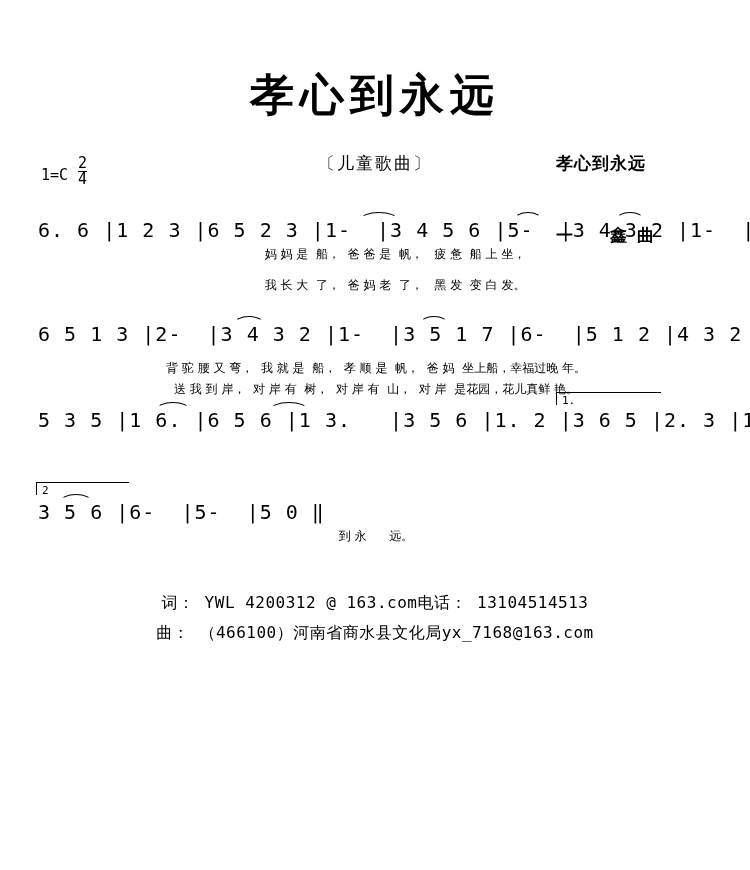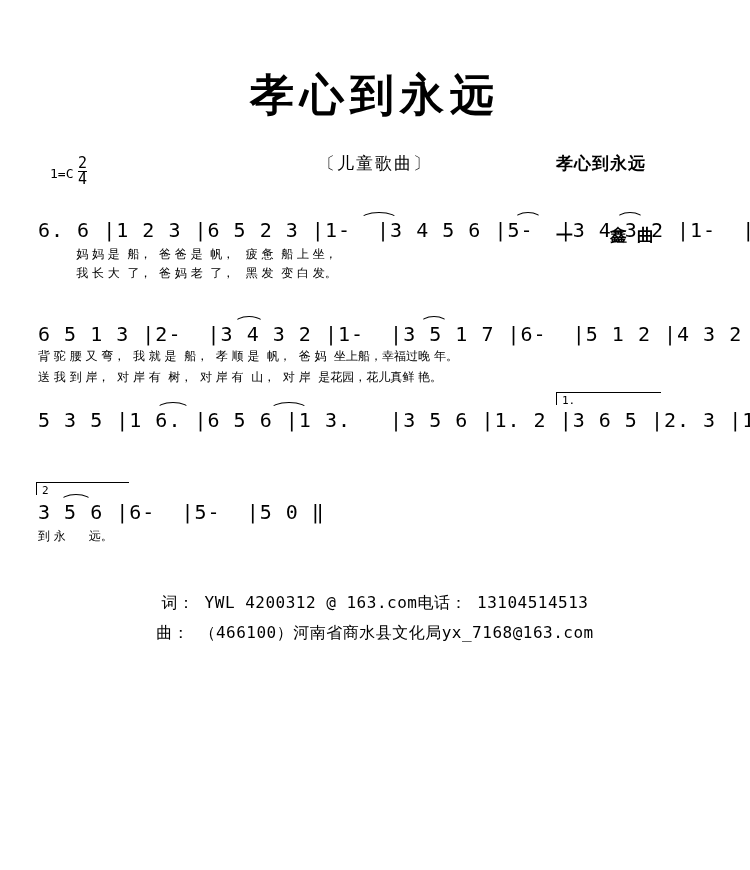--- a/index.html
+++ b/index.html
@@ -39,24 +39,24 @@
     left: 0;
     width: 750px;
     text-align: center;
     font-family: Liberation Serif, serif;
     font-size: 17px;
     letter-spacing: 2px;
   }
   
   .keysig {
     position: absolute;
-    left: 50px;
+    left: 41px;
     top: 166px;
     font-family: "DejaVu Sans Mono", monospace;
-    font-size: 13px;
+    font-size: 15px;
   }
   .meter {
     position: absolute;
     left: 78px;
     top: 156px;
     font-family: "DejaVu Sans Mono", monospace;
     font-size: 15px;
     line-height: 15px;
     text-align: center;
   }
@@ -87,22 +87,23 @@
     letter-spacing: 1px;
     white-space: pre;
     position: relative;
   }
   .lyric {
     font-family: "DejaVu Sans", sans-serif;
     font-size: 12px;
     white-space: pre;
     letter-spacing: 0px;
     margin-top: 4px;
+    text-align: center;
   }
-  .lyric.l2 { margin-top: 2px; }
+  .lyric.l2 { margin-top: 14px; }
 
   
   .slur {
     position: absolute;
     border-top: 1.5px solid #000;
     border-radius: 50%/100% 100% 0 0;
     height: 7px;
     border-left: 1px solid transparent;
     border-right: 1px solid transparent;
   }

